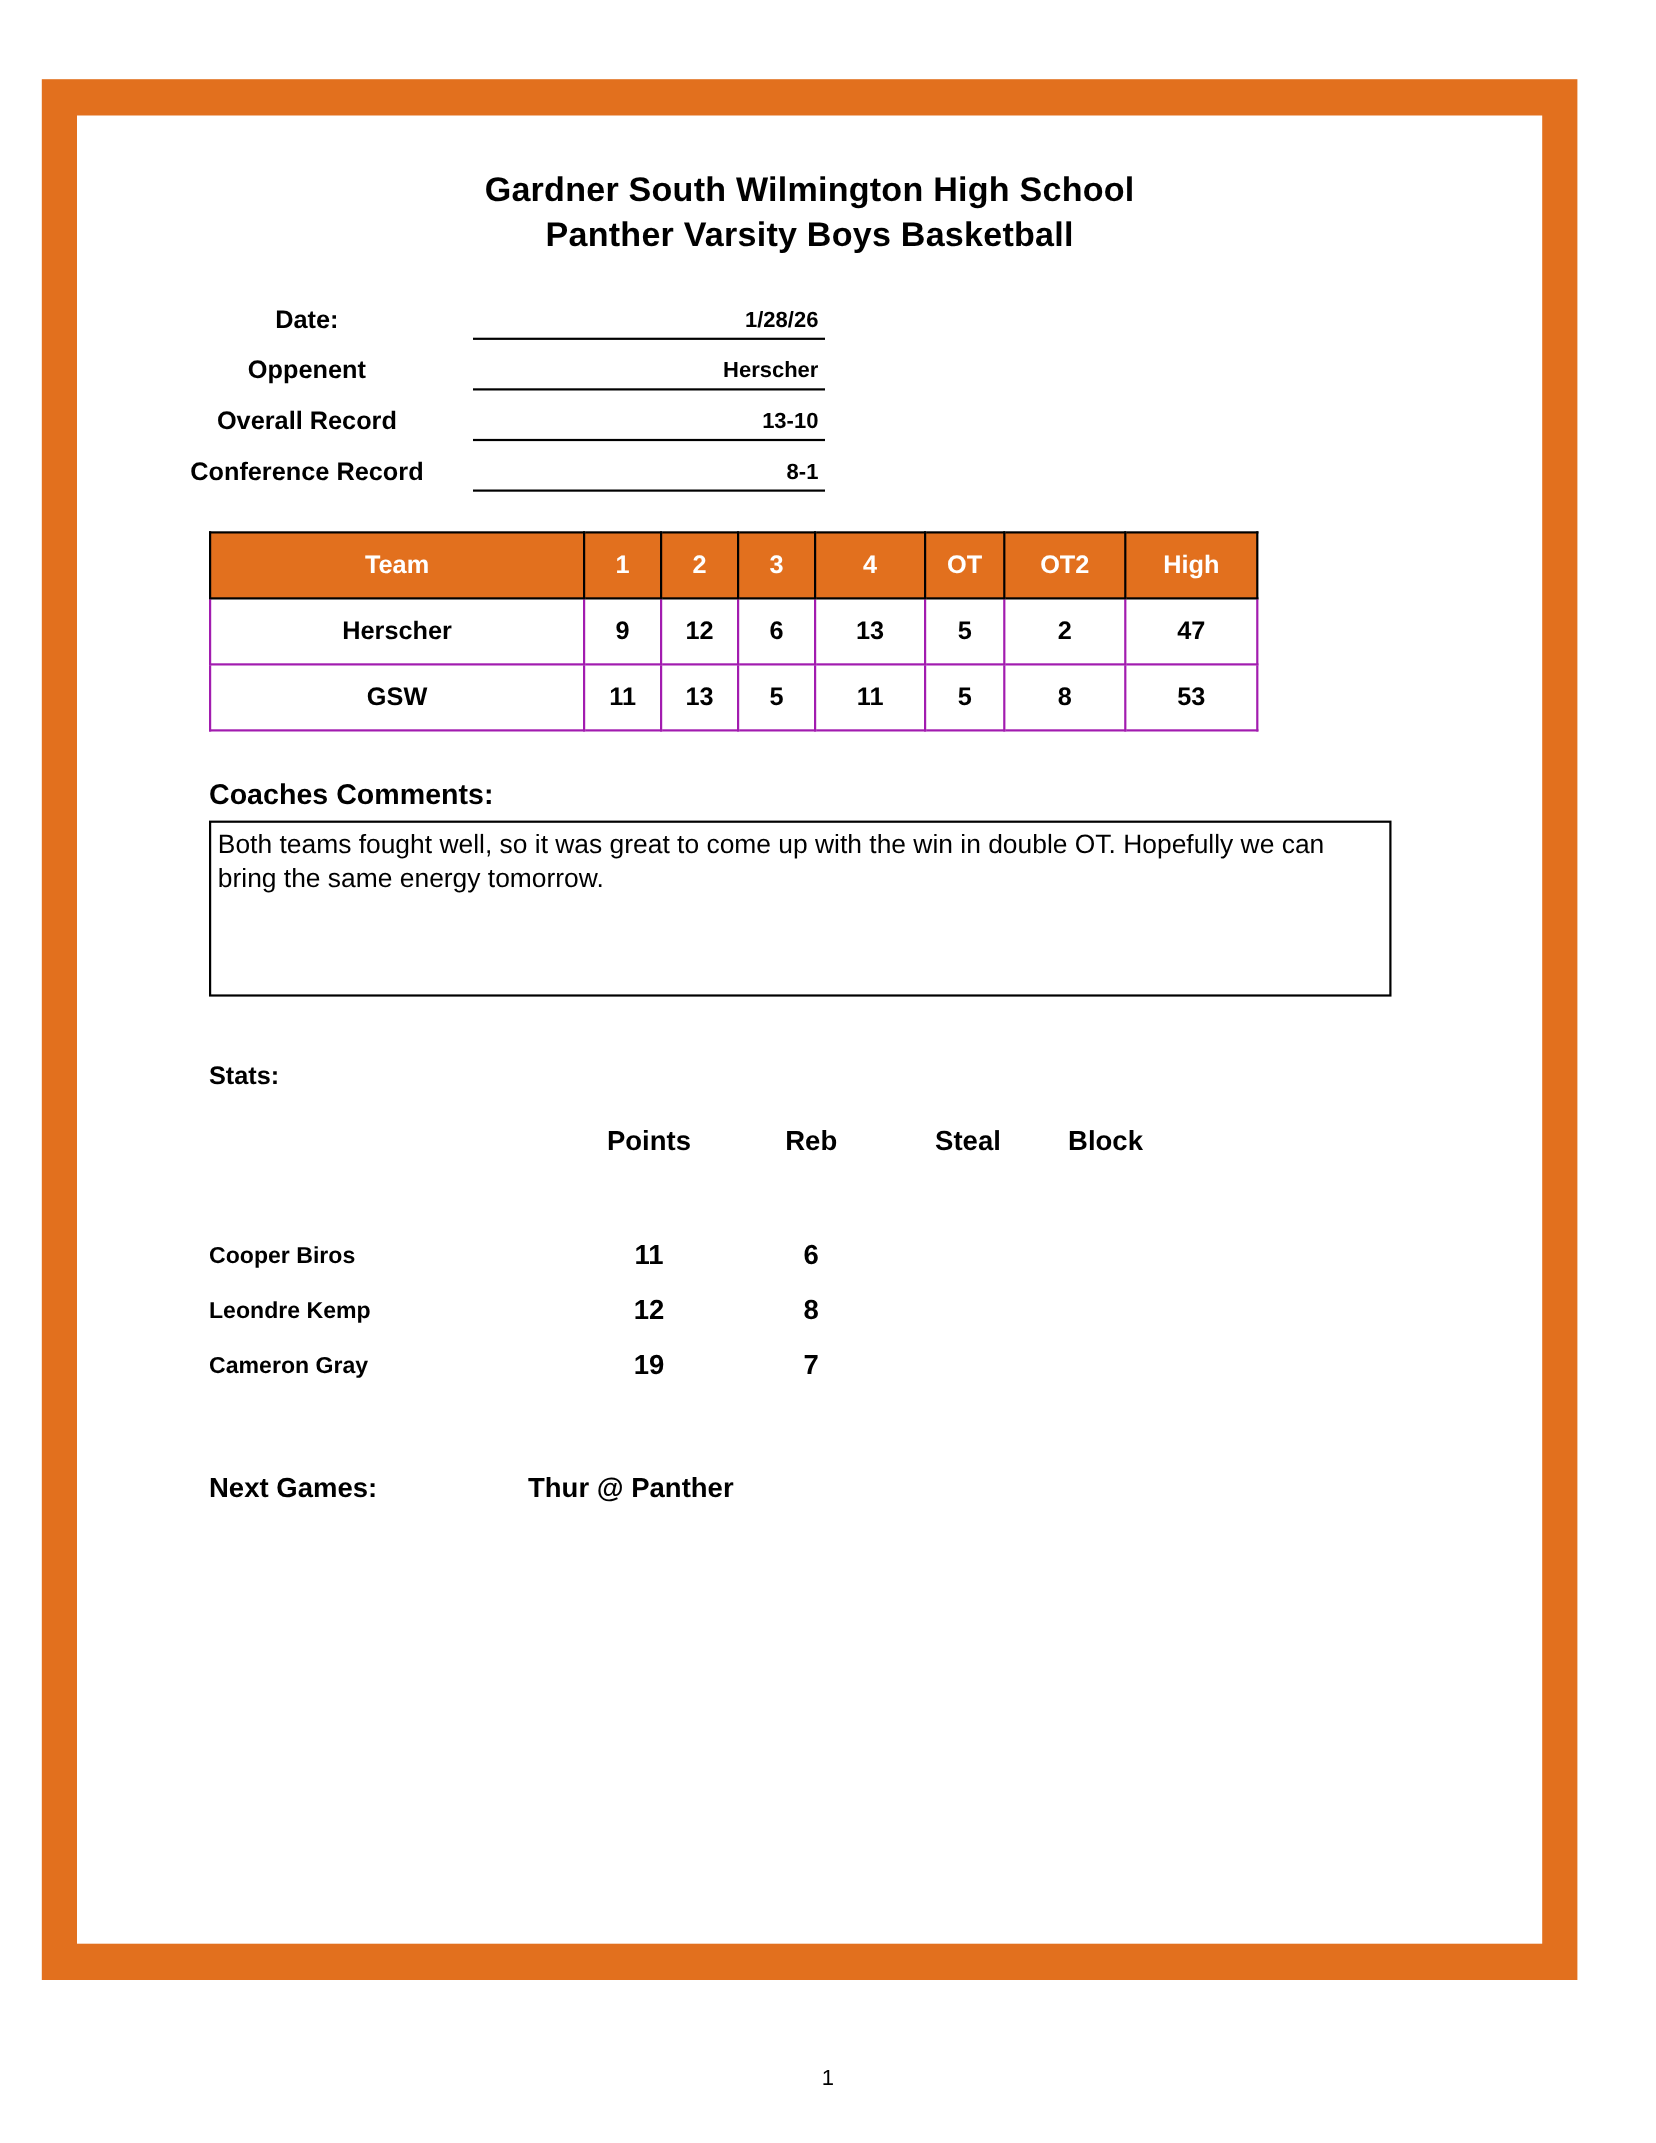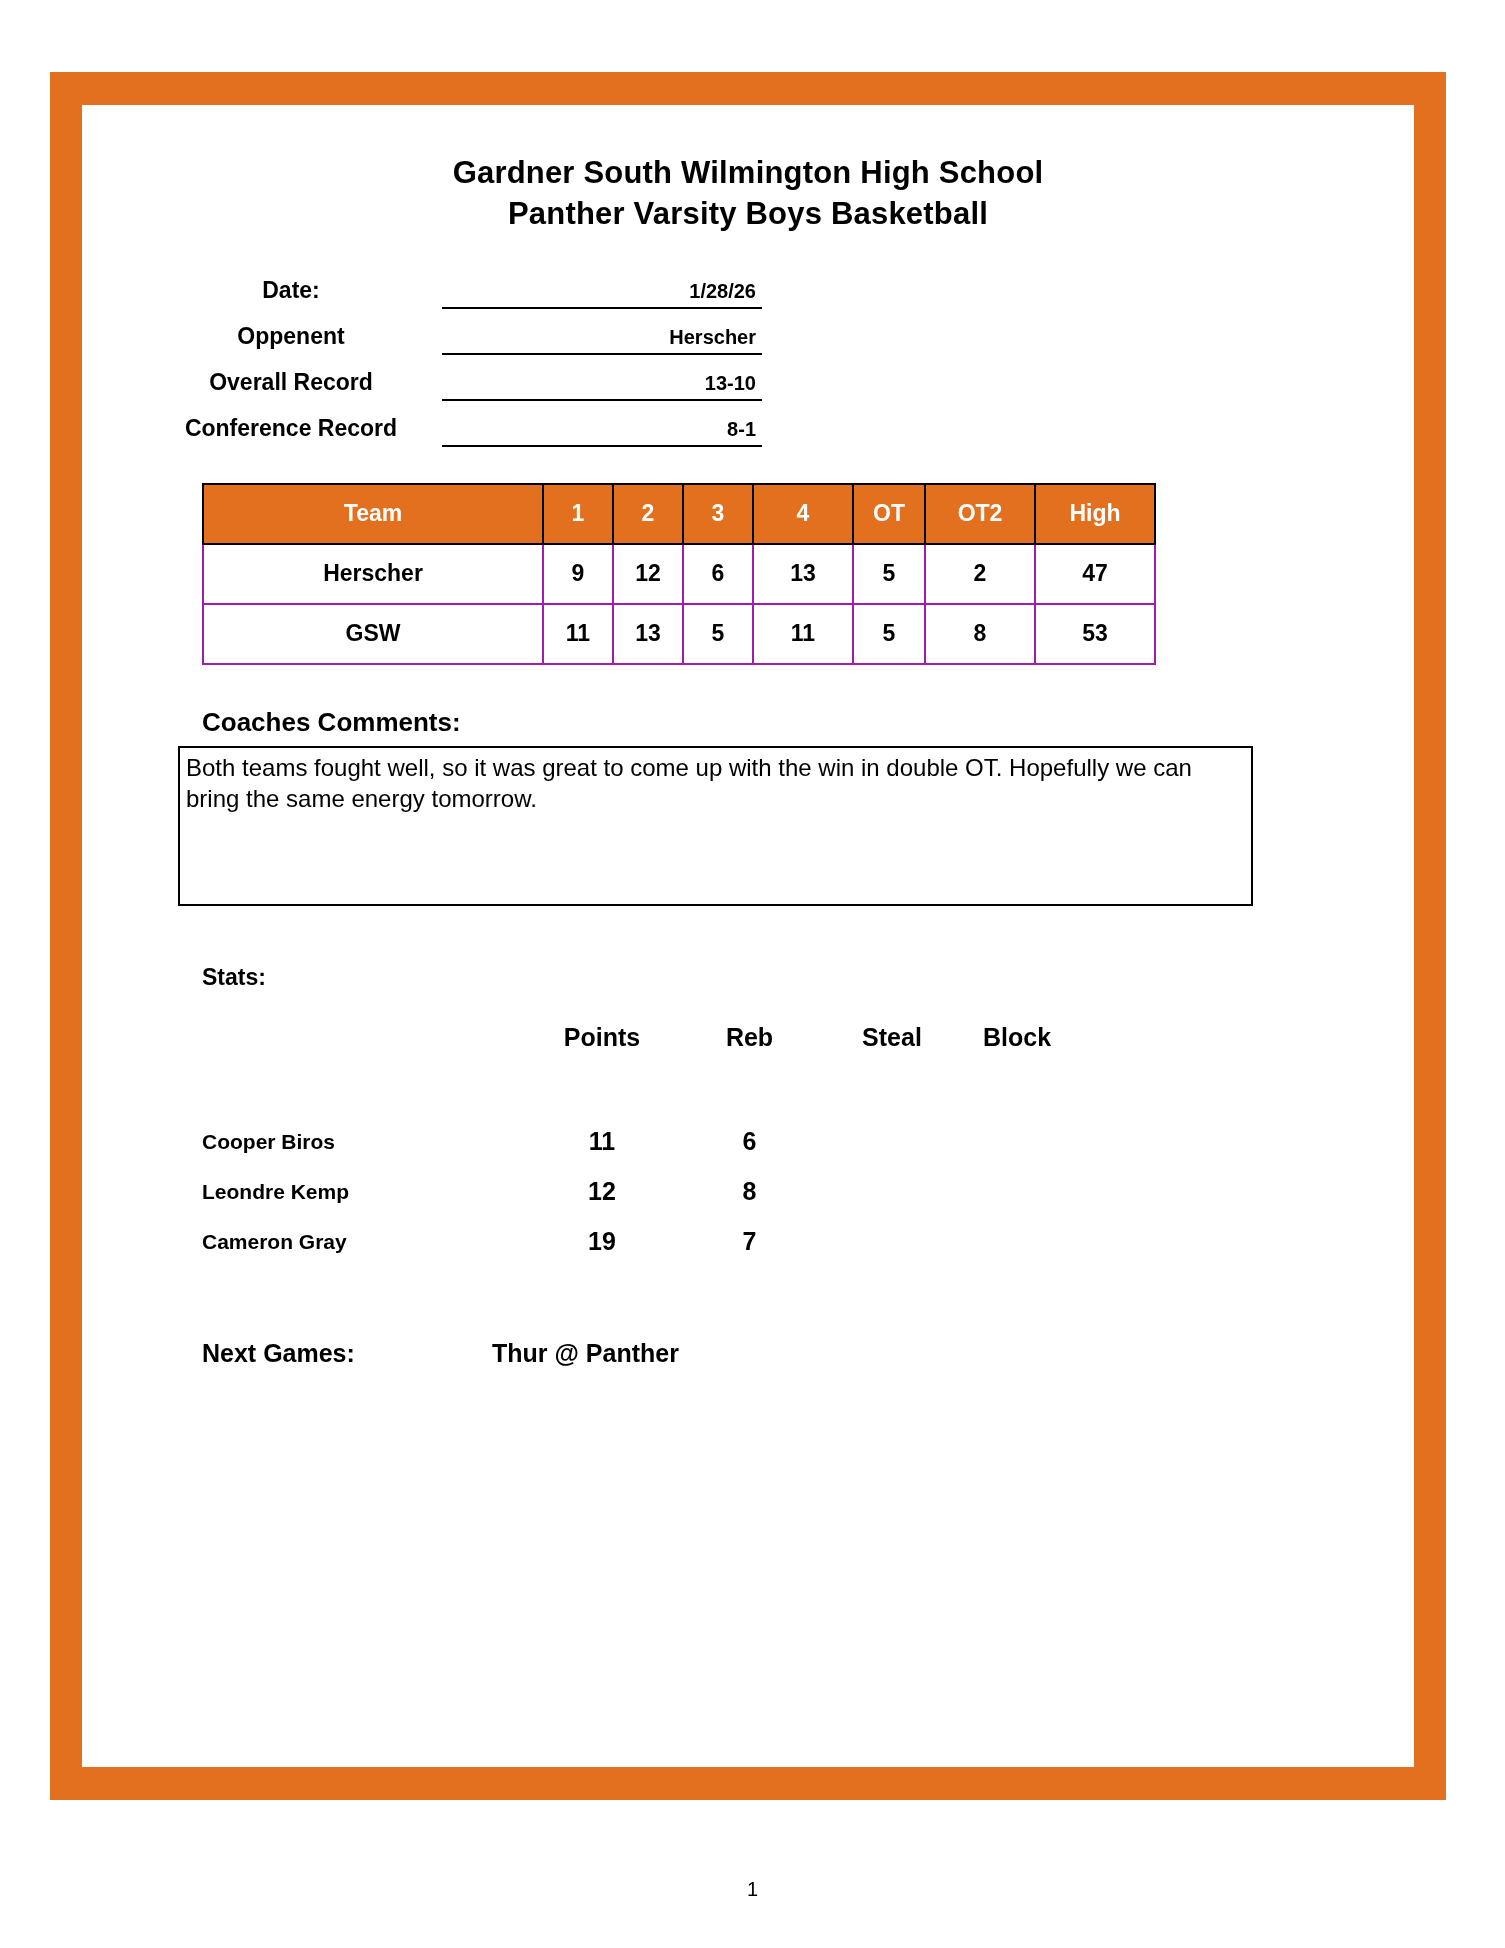--- a/index.html
+++ b/index.html
@@ -9,21 +9,21 @@
   }
   body {
     width: 1505px;
     height: 1948px;
     font-family: "Liberation Sans", sans-serif;
     color: #000000;
     position: relative;
   }
   .page {
     position: absolute;
-    left: 50px;
+    left: 38px;
     top: 72px;
     width: 1396px;
     height: 1728px;
     background: #E2701E;
     box-sizing: border-box;
     padding: 33px 32px 33px 32px;
   }
   .sheet {
     width: 100%;
     height: 100%;
@@ -103,21 +103,21 @@
   td.team-name { text-align: center; }
   
   .comments-head {
     margin-top: 42px;
     padding-left: 120px;
     font-size: 26px;
     font-weight: bold;
   }
   .comments-box {
     margin-top: 8px;
-    margin-left: 96px;
+    margin-left: 120px;
     width: 1075px;
     height: 160px;
     border: 2px solid #000;
     box-sizing: border-box;
     padding: 4px 6px;
     font-size: 24px;
     line-height: 1.3;
   }
   
   .stats-head {

